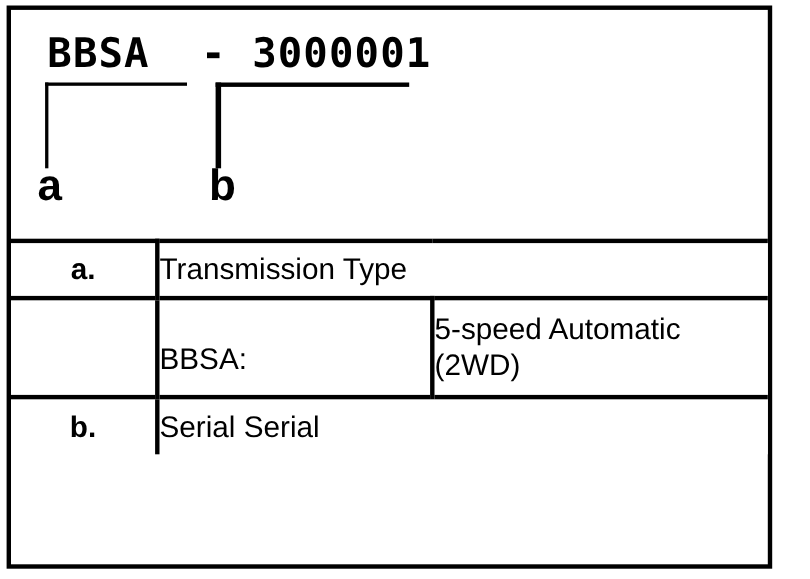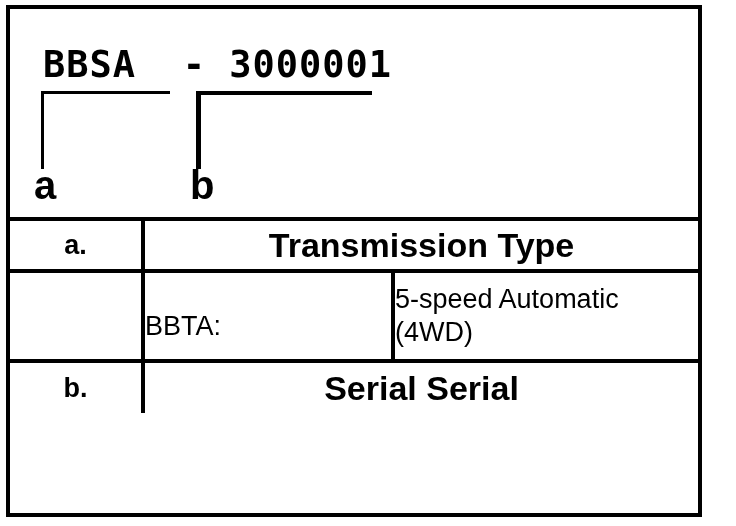--- a/index.html
+++ b/index.html
@@ -31,21 +31,21 @@
     height: 512px;
     border: 4px solid #000000;
     box-sizing: border-box;
     background: #ffffff;
   }
 
   
   .diagram {
     position: absolute;
     left: 0px;
-    top: 16px;
+    top: 0px;
     width: 696px;
     height: 208px;
   }
 
   .code-line {
     position: absolute;
     left: 33px;
     top: 18px;
     font-family: "DejaVu Sans Mono", "Liberation Mono", monospace;
     font-weight: bold;
@@ -131,23 +131,23 @@
 
   .key-text {
     display: block;
     text-align: center;
     font-weight: bold;
     font-size: 27px;
     line-height: 34px;
   }
   .head-text {
     display: block;
-    text-align: center;
-    font-weight: bold;
-    font-size: 34px;
+    text-align: left;
+    font-weight: normal;
+    font-size: 27px;
     line-height: 34px;
   }
   .body-text {
     display: block;
     text-align: left;
     font-weight: normal;
     font-size: 27px;
     line-height: 33px;
   }
 
@@ -188,32 +188,32 @@
 
         <tr class="row-head">
           <td class="cell-pad">
             <span class="key-text">a.</span>
           </td>
           <td class="cell-pad-left" colspan="2">
             <span class="head-text">Transmission Type</span>
           </td>
         </tr>
 
-
         <tr class="row-detail">
           <td class="cell-pad">
             <span class="key-text"></span>
           </td>
           <td class="cell-pad-left code-cell">
-            <span class="body-text">BBTA:</span>
+            <span class="body-text">BBSA:</span>
           </td>
           <td class="cell-pad-left">
-            <span class="body-text">5-speed Automatic (4WD)</span>
+            <span class="body-text">5-speed Automatic (2WD)</span>
           </td>
         </tr>
+
 
         <tr class="row-head">
           <td class="cell-pad">
             <span class="key-text">b.</span>
           </td>
           <td class="cell-pad-left" colspan="2">
             <span class="head-text">Serial Serial</span>
           </td>
         </tr>
 

